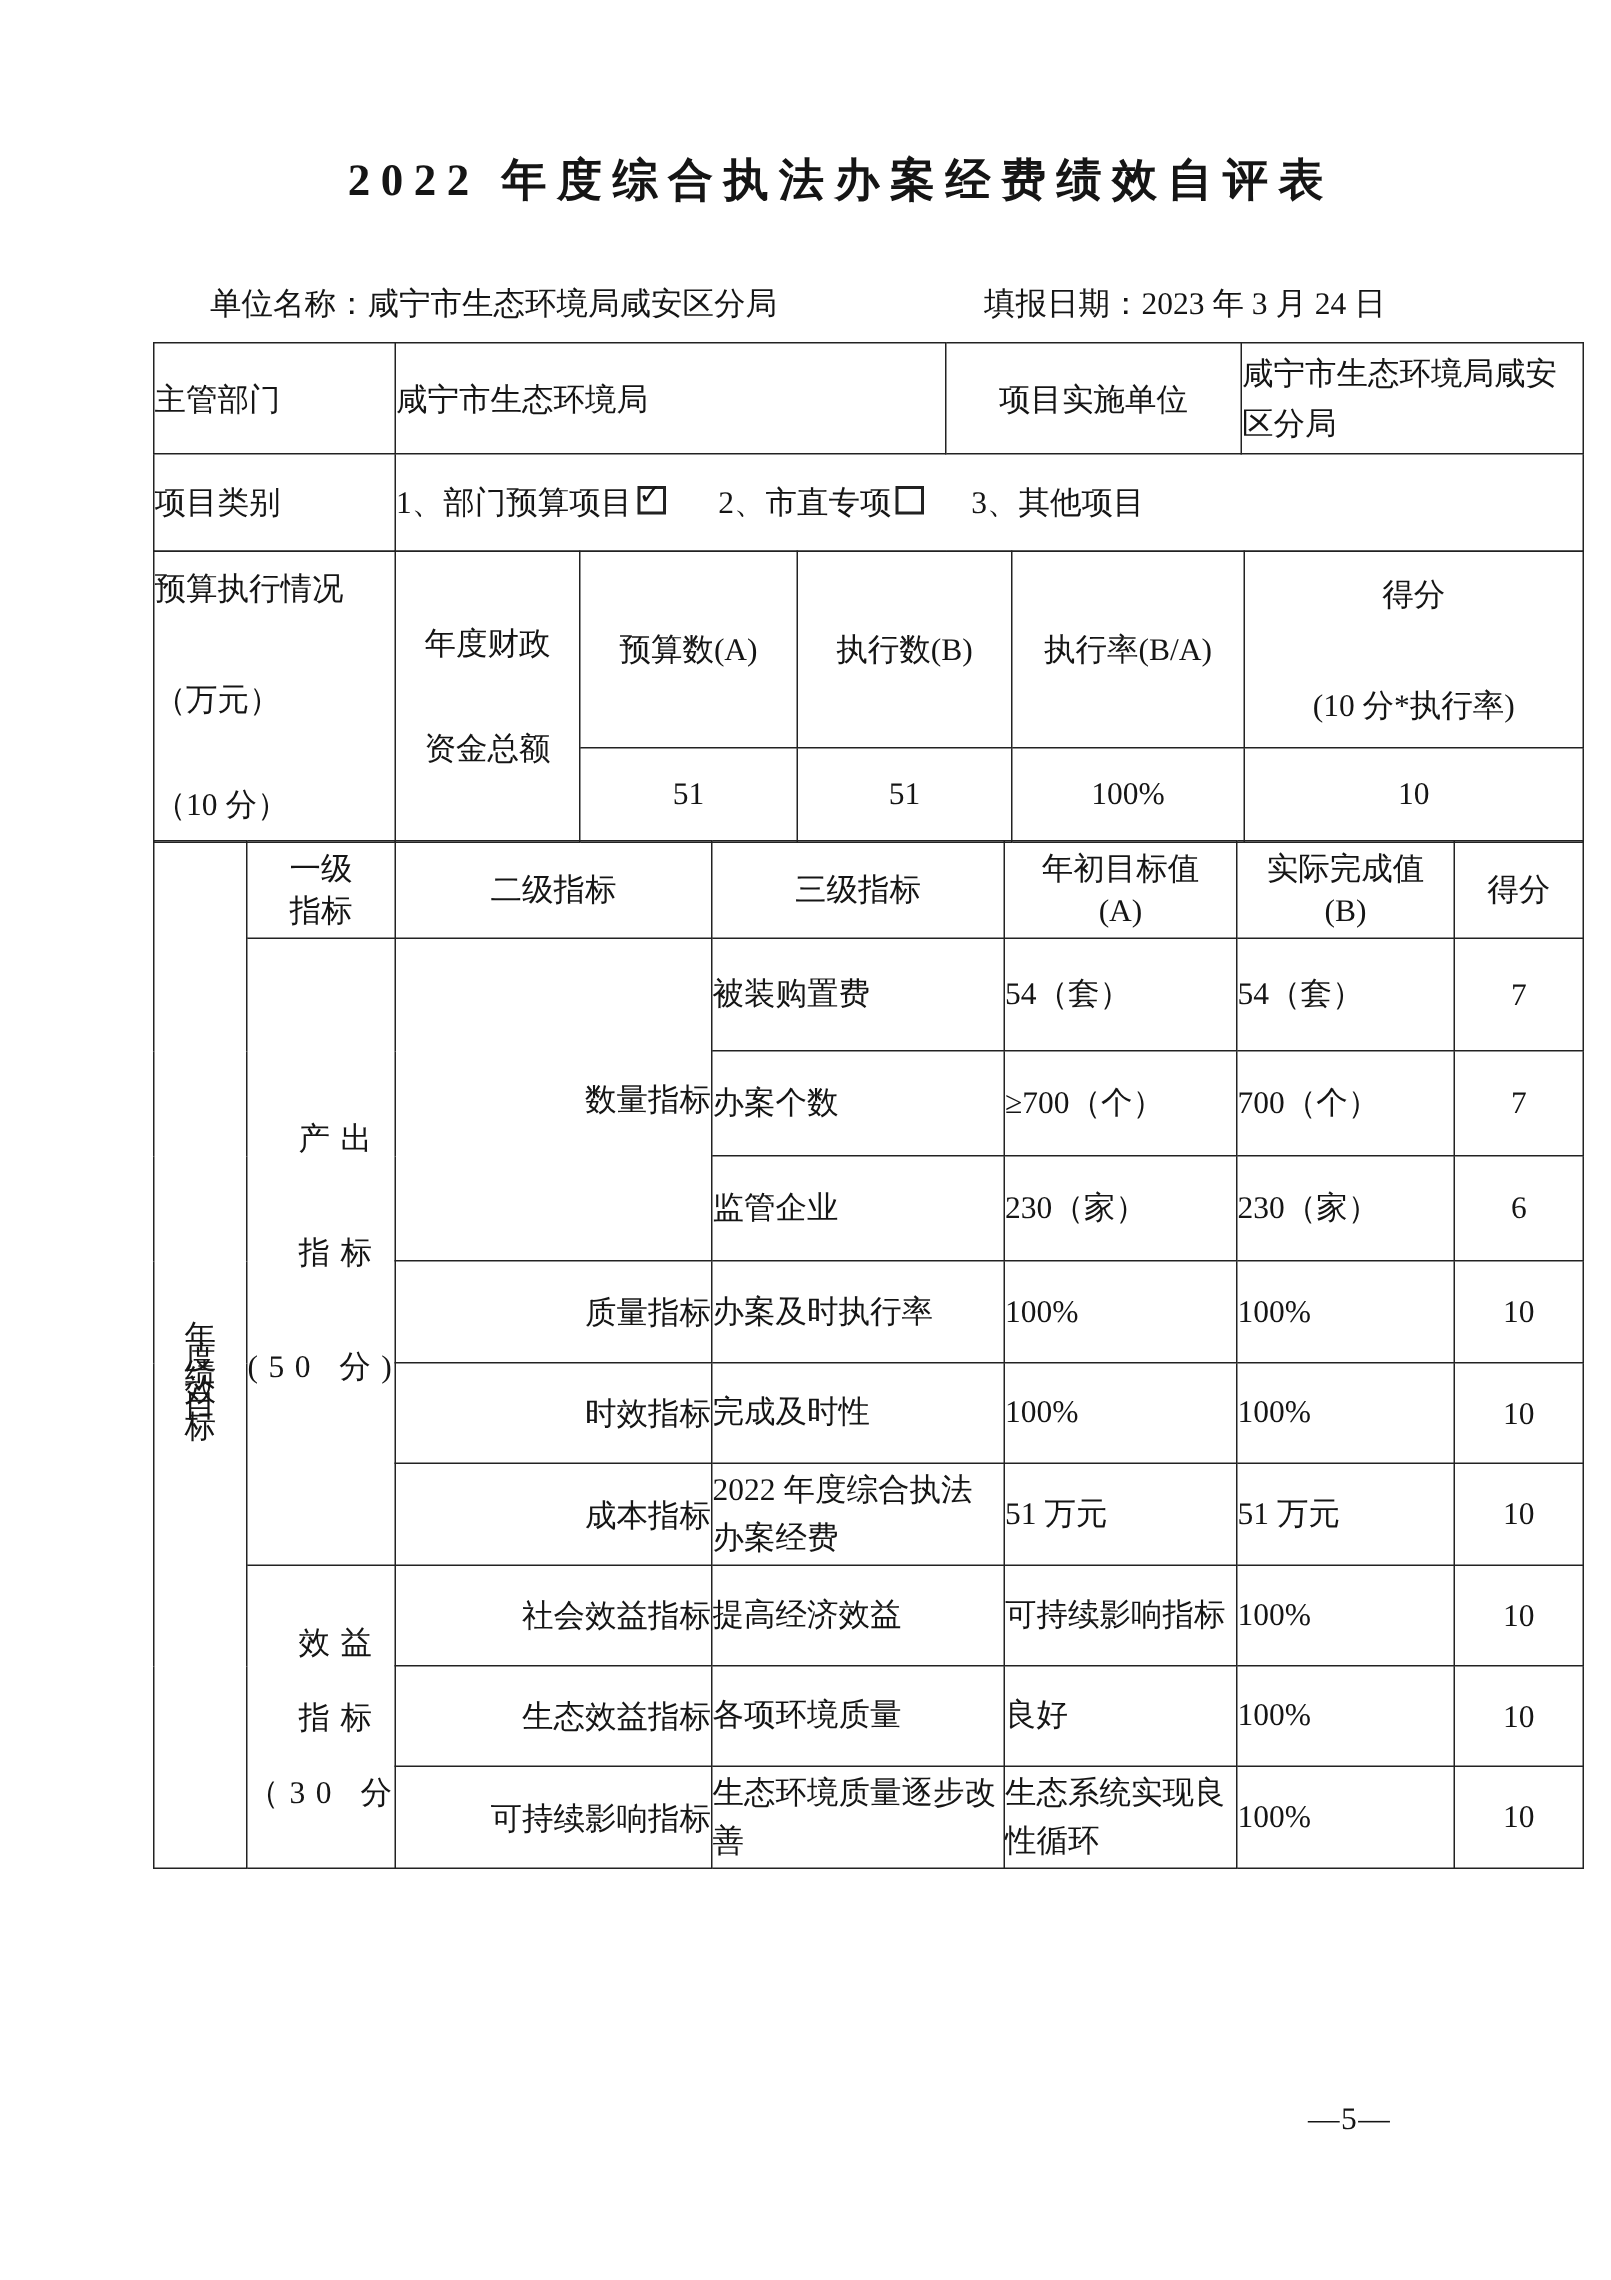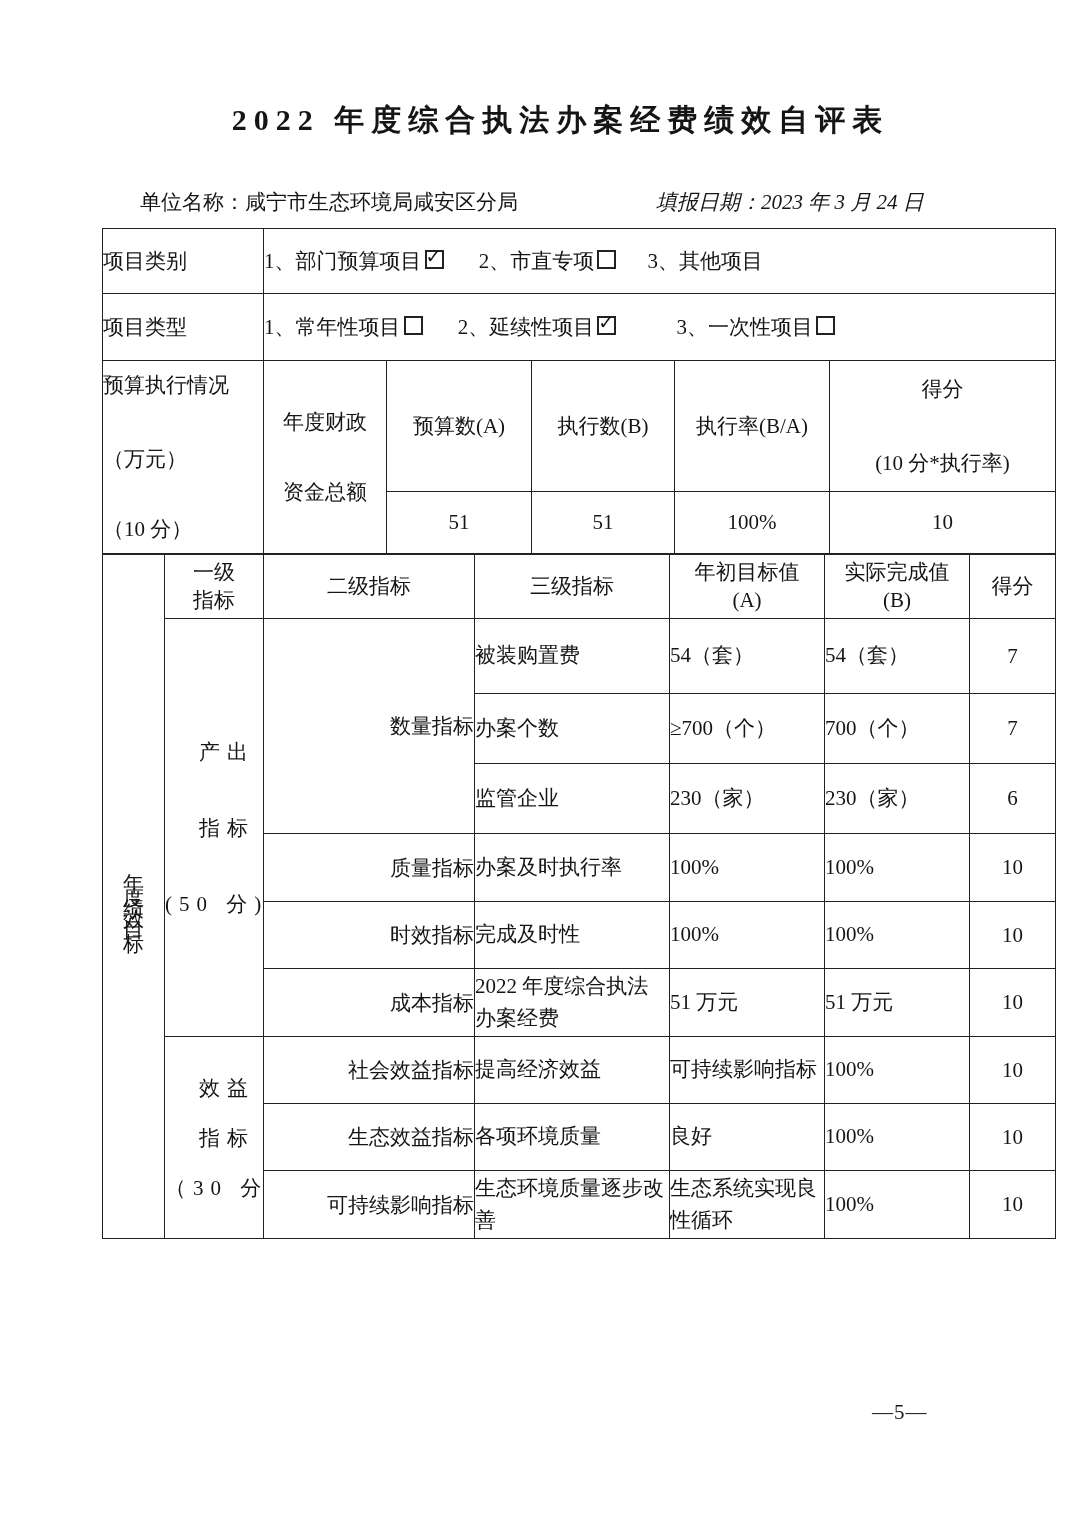--- a/index.html
+++ b/index.html
@@ -8,21 +8,21 @@
     font-family:"Liberation Serif","DejaVu Serif",serif; color:#151515;
     overflow:hidden;
     padding-left:47px;
   }
   .title {
     position:absolute; top:100px; left:0; width:100%;
     text-align:center; font-size:30px; font-weight:bold; letter-spacing:7px;
     white-space:nowrap;
   }
   .unit-line { position:absolute; left:140px; top:188px; font-size:21px; }
-  .date-line { position:absolute; left:656px; top:188px; font-size:21px;font-style:italic; }
+  .date-line { position:absolute; left:656px; top:188px; font-size:21px; }
   .pageno { position:absolute; left:872px; top:1400px; font-size:21px; letter-spacing:1px; }
 
   .sheet { position:absolute; left:102px; top:228px; width:953px; }
   table.t { border-collapse:collapse; table-layout:fixed; width:953px; font-size:21px; }
   table.t td { border:1.5px solid #222; padding:0; vertical-align:middle; overflow:hidden; }
   .t-budget, .t-ind { margin-top:-1.5px; }
 
   
   .lbl  { padding-left:20px; }
   .val40 { padding-left:40px; }
@@ -76,34 +76,32 @@
   <div class="sheet">
 
     <table class="t t-top">
       <colgroup>
           <col style="width:161px">
           <col style="width:367px">
           <col style="width:197px">
           <col style="width:228px">
         </colgroup>
       <tbody>
+      <tr style="height:74px">
+        <td class="lbl">主管部门</td>
+        <td class="val40">咸宁市生态环境局</td>
+        <td class="ctr">项目实施单位</td>
+        <td class="tight">咸宁市生态环境局咸安区分局</td>
+      </tr>
       <tr style="height:65px">
         <td class="lbl">项目类别</td>
         <td colspan="3" class="opts">
           <span><span>1、部门预算项目</span><span class="cb cb-checked"></span></span>
           <span class="gap30"><span>2、市直专项</span><span class="cb cb-unchecked"></span></span>
           <span class="gap28"><span>3、其他项目</span></span>
-        </td>
-      </tr>
-      <tr style="height:67px">
-        <td class="lbl">项目类型</td>
-        <td colspan="3" class="opts">
-          <span><span>1、常年性项目</span><span class="cb cb-unchecked"></span></span>
-          <span class="gap30"><span>2、延续性项目</span><span class="cb cb-checked"></span></span>
-          <span class="gap55"><span>3、一次性项目</span><span class="cb cb-unchecked"></span></span>
         </td>
       </tr>
     </tbody>
       </table>
 
     <table class="t t-budget">
       <colgroup>
           <col style="width:161px">
           <col style="width:123px">
           <col style="width:145px">

